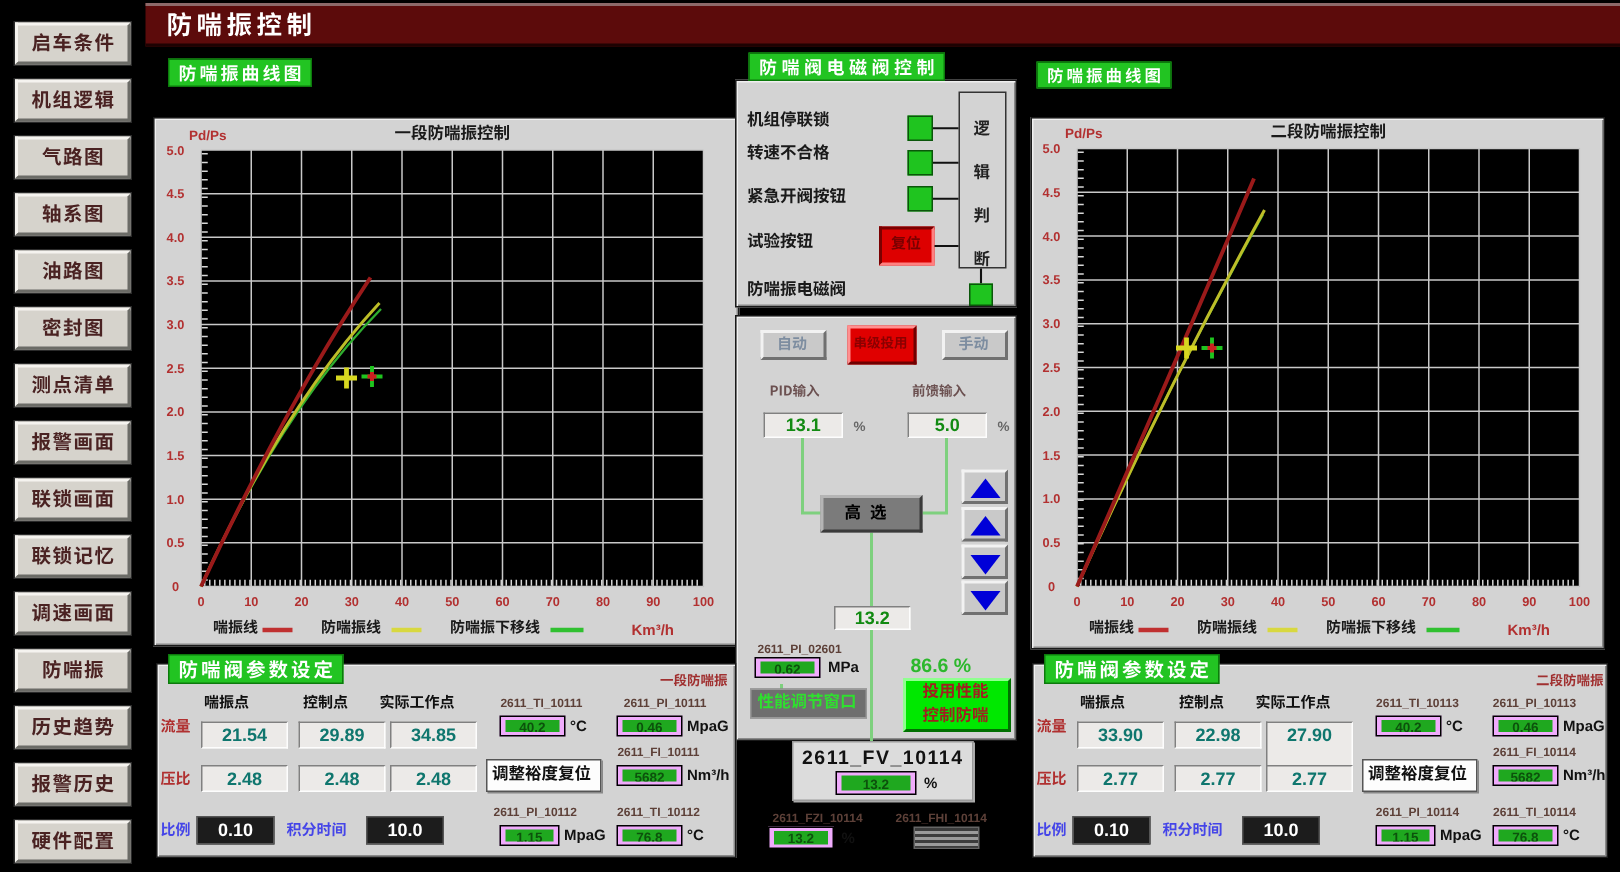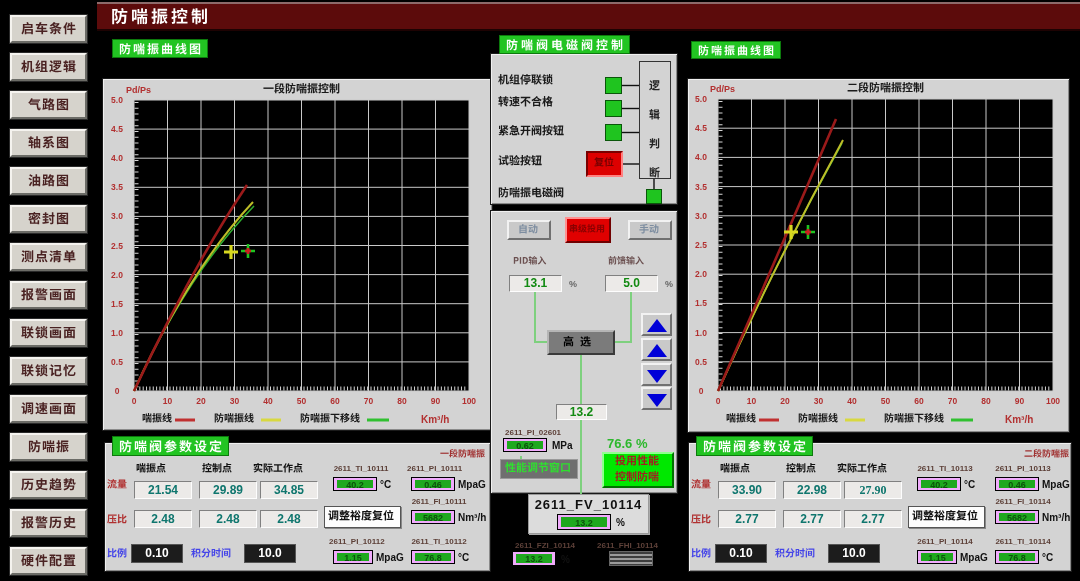--- a/index.html
+++ b/index.html
@@ -527,21 +527,21 @@
     <div class="btn3d" style="left:150px;top:176px;width:31px;height:23px;padding-top:2px;"><svg width="26" height="18">
         <path d="M 3 3 L 23 3 L 13 16 Z" fill="#0000d8"></path>
       </svg></div>
     <div class="vfield" style="left:65px;top:193px;width:51px;height:16px;line-height:14px;color:#128a12;">13.2</div>
     <div class="tagtext" style="left:14px;top:217px;">2611_PI_02601</div>
     <div class="led" style="left:12px;top:227px;width:44px;height:14px;">
       <i>0.62</i>
     </div>
     <div class="unit" style="left:61px;top:229px;">MPa</div>
     <div class="abs" style="left:9px;top:248px;width:78px;height:20px;background:#6f6f6f;border:1px solid #999;"></div>
-    <div class="abs" style="left:116px;top:225px;color:#2db82d;font-size:13px;font-weight:bold;">76.6 %</div>
+    <div class="abs" style="left:116px;top:225px;color:#2db82d;font-size:13px;font-weight:bold;">86.6 %</div>
     <div class="abs" style="left:111px;top:241px;width:72px;height:36px;background:#00e800;border:2px solid;border-color:#90ff90 #007000 #007000 #90ff90;"></div>
     <div class="abs" style="left:37px;top:283px;width:121px;height:40px;background:#dcdcdc;border:1px solid #9a9a9a;box-shadow:1px 1px 0 #aaa;">
       <div class="abs" style="left:0;top:2px;width:119px;text-align:center;color:#111;font-size:13px;font-weight:bold;letter-spacing:1px;">2611_FV_10114</div>
       <div class="led" style="left:28px;top:19px;width:54px;height:16px;">
         <i style="line-height:12px;">13.2</i>
       </div>
       <div class="abs" style="left:87px;top:22px;color:#111;font-size:10px;font-weight:bold;">%</div>
     </div>
     <div class="tagtext" style="left:24px;top:330px;">2611_FZI_10114</div>
     <div class="led" style="left:21px;top:340px;width:44px;height:15px;">
@@ -626,21 +626,21 @@
     <div class="vfield" style="left:155px;top:38px;width:58px;height:18px;line-height:16px;">34.85</div>
     <div class="vfield" style="left:29px;top:67px;width:58px;height:18px;line-height:16px;">2.48</div>
     <div class="vfield" style="left:94px;top:67px;width:58px;height:18px;line-height:16px;">2.48</div>
     <div class="vfield" style="left:155px;top:67px;width:58px;height:18px;line-height:16px;">2.48</div>
     <div class="abs" style="left:219px;top:63px;width:77px;height:22px;background:#fdfdfd;border:1px solid #555;box-shadow:1px 1px 0 #888;"></div>
     <div class="tagtext" style="left:224px;top:21px;width:64px;text-align:center;">2611_TI_10111</div>
     <div class="led" style="left:228px;top:34px;width:44px;height:14px;">
       <i>40.2</i>
     </div>
     <div class="unit" style="left:275px;top:36px;">°C</div>
-    <div class="tagtext" style="left:302px;top:21px;width:64px;text-align:left;">2611_PI_10111</div>
+    <div class="tagtext" style="left:302px;top:21px;width:64px;text-align:right;">2611_PI_10111</div>
     <div class="led" style="left:306px;top:34px;width:44px;height:14px;">
       <i>0.46</i>
     </div>
     <div class="unit" style="left:353px;top:36px;">MpaG</div>
     <div class="tagtext" style="left:302px;top:54px;width:64px;text-align:center;">2611_FI_10111</div>
     <div class="led" style="left:306px;top:67px;width:44px;height:14px;">
       <i>5682</i>
     </div>
     <div class="unit" style="left:353px;top:69px;">Nm³/h</div>
     <div class="tagtext" style="left:224px;top:94px;width:64px;text-align:left;">2611_PI_10112</div>
@@ -720,21 +720,21 @@
     <g fill="#4545e8">
       <use href="#g79ef" transform="translate(0.00 8.60) scale(0.010000 -0.010000)"></use>
       <use href="#g5206" transform="translate(10.00 8.60) scale(0.010000 -0.010000)"></use>
       <use href="#g65f6" transform="translate(20.00 8.60) scale(0.010000 -0.010000)"></use>
       <use href="#g95f4" transform="translate(30.00 8.60) scale(0.010000 -0.010000)"></use>
     </g>
   </svg>
 <div class="panel" style="left:688px;top:442px;width:384px;height:130px;">
     <div class="vfield" style="left:29px;top:38px;width:58px;height:18px;line-height:16px;">33.90</div>
     <div class="vfield" style="left:94px;top:38px;width:58px;height:18px;line-height:16px;">22.98</div>
-    <div class="vfield" style="left:155px;top:38px;width:58px;height:18px;line-height:16px;font-family:Liberation Serif, serif;">27.90</div>
+    <div class="vfield" style="left:155px;top:38px;width:58px;height:30px;line-height:16px;">27.90</div>
     <div class="vfield" style="left:29px;top:67px;width:58px;height:18px;line-height:16px;">2.77</div>
     <div class="vfield" style="left:94px;top:67px;width:58px;height:18px;line-height:16px;">2.77</div>
     <div class="vfield" style="left:155px;top:67px;width:58px;height:18px;line-height:16px;">2.77</div>
     <div class="abs" style="left:219px;top:63px;width:77px;height:22px;background:#fdfdfd;border:1px solid #555;box-shadow:1px 1px 0 #888;"></div>
     <div class="tagtext" style="left:224px;top:21px;width:64px;text-align:center;">2611_TI_10113</div>
     <div class="led" style="left:228px;top:34px;width:44px;height:14px;">
       <i>40.2</i>
     </div>
     <div class="unit" style="left:275px;top:36px;">°C</div>
     <div class="tagtext" style="left:302px;top:21px;width:64px;text-align:center;">2611_PI_10113</div>

